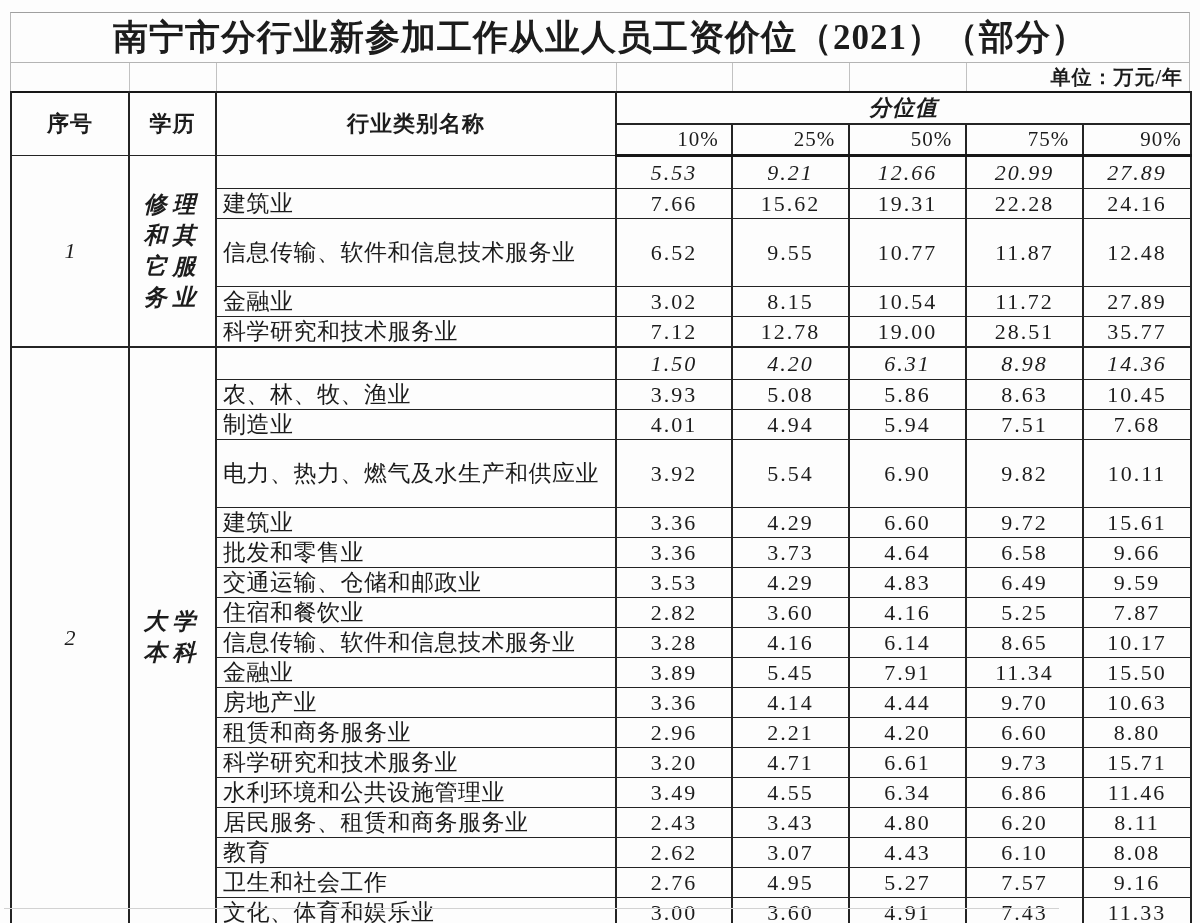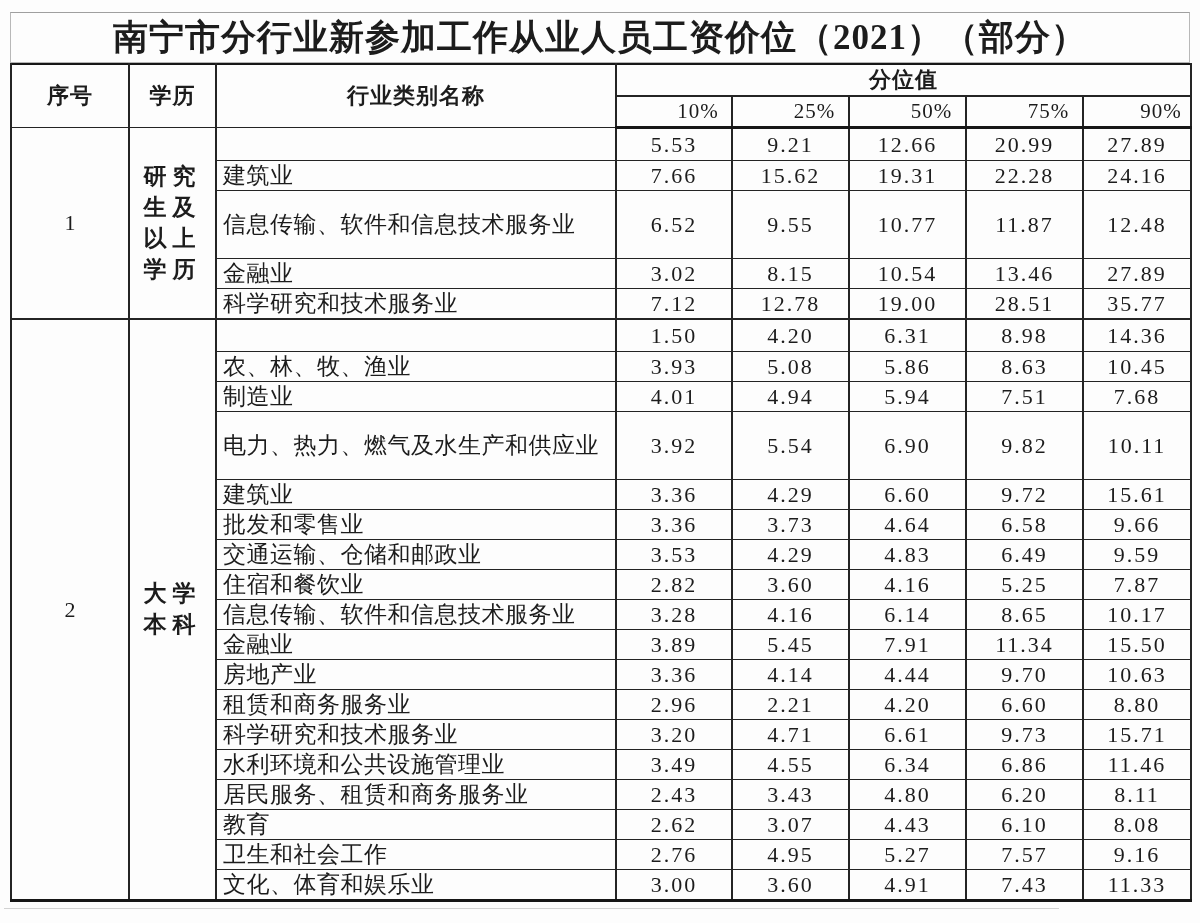--- a/index.html
+++ b/index.html
@@ -53,29 +53,29 @@
   }
   .wage-table th, .wage-table td {
     border: 1px solid #242424;
     border-left-width: 2px;
     border-right-width: 2px;
     text-align: center;
     vertical-align: middle;
     overflow: hidden;
   }
   .wage-table thead tr.hrow1 th { height: 31px; font-size: 22px; font-weight: bold; }
-  .wage-table thead tr.hrow1 th.group-th { border-bottom-width: 2px; }
+  .wage-table thead tr.hrow1 th.group-th { border-bottom-width: 2px; font-style: italic; }
   .wage-table thead tr.hrow2 th {
     height: 31px; font-size: 21px; font-weight: normal;
     border-bottom: 3px solid #161616;
     padding-left: 48px;
   }
   .wage-table thead th { letter-spacing: 1px; }
   .wage-table td { height: 28px; font-size: 22px; line-height: 25px; }
-  tr.first-row td { height: 33px; }
+  tr.first-row td { height: 33px; font-style: italic; }
   tr.tall-row td { height: 68px; }
   tr.section-start td { border-top-width: 2px; }
   td.seq-cell { font-size: 22px; }
   td.education-cell {
     font-size: 23px; font-weight: bold;
     letter-spacing: 6px; line-height: 31px;
     padding: 0 9px;
   }
   td.industry-cell {
     text-align: left; padding-left: 6px; padding-right: 0;
@@ -89,20 +89,29 @@
   }
 </style>
 </head>
 <body>
 
 <div class="page">
 
   <div class="top-block">
     <div class="title-row">
       <h1>南宁市分行业新参加工作从业人员工资价位（2021）（部分）</h1>
+    </div>
+    <div class="unit-row">
+      <span class="gridline-v" style="left:118px"></span>
+      <span class="gridline-v" style="left:205px"></span>
+      <span class="gridline-v" style="left:605px"></span>
+      <span class="gridline-v" style="left:721px"></span>
+      <span class="gridline-v" style="left:838px"></span>
+      <span class="gridline-v" style="left:955px"></span>
+      <span class="unit-text">单位：万元/年</span>
     </div>
   </div>
 
   <table class="wage-table">
     <colgroup>
       <col style="width:118px">
         <col style="width:87px">
         <col style="width:400px">
       <col style="width:116px">
         <col style="width:117px">
@@ -121,21 +130,21 @@
         <th>10%</th>
         <th>25%</th>
         <th>50%</th>
         <th>75%</th>
         <th>90%</th>
       </tr>
     </thead>
     <tbody>
         <tr class="first-row">
           <td class="seq-cell" rowspan="5">1</td>
-          <td class="education-cell" rowspan="5">研究生及以上学历</td>
+          <td class="education-cell" rowspan="5">修理和其它服务业</td>
           <td class="industry-cell"></td>
           <td class="value-cell">5.53</td>
           <td class="value-cell">9.21</td>
           <td class="value-cell">12.66</td>
           <td class="value-cell">20.99</td>
           <td class="value-cell">27.89</td>
         </tr>
         <tr>
           <td class="industry-cell">建筑业</td>
           <td class="value-cell">7.66</td>
@@ -150,21 +159,21 @@
           <td class="value-cell">9.55</td>
           <td class="value-cell">10.77</td>
           <td class="value-cell">11.87</td>
           <td class="value-cell">12.48</td>
         </tr>
         <tr>
           <td class="industry-cell">金融业</td>
           <td class="value-cell">3.02</td>
           <td class="value-cell">8.15</td>
           <td class="value-cell">10.54</td>
-          <td class="value-cell">13.46</td>
+          <td class="value-cell">11.72</td>
           <td class="value-cell">27.89</td>
         </tr>
         <tr>
           <td class="industry-cell">科学研究和技术服务业</td>
           <td class="value-cell">7.12</td>
           <td class="value-cell">12.78</td>
           <td class="value-cell">19.00</td>
           <td class="value-cell">28.51</td>
           <td class="value-cell">35.77</td>
         </tr>

